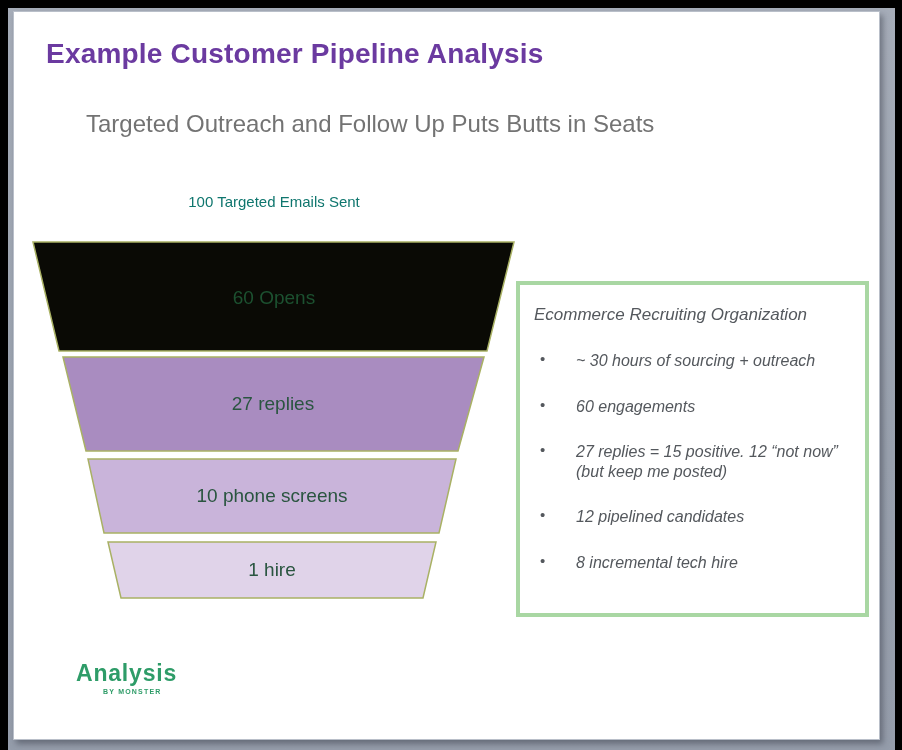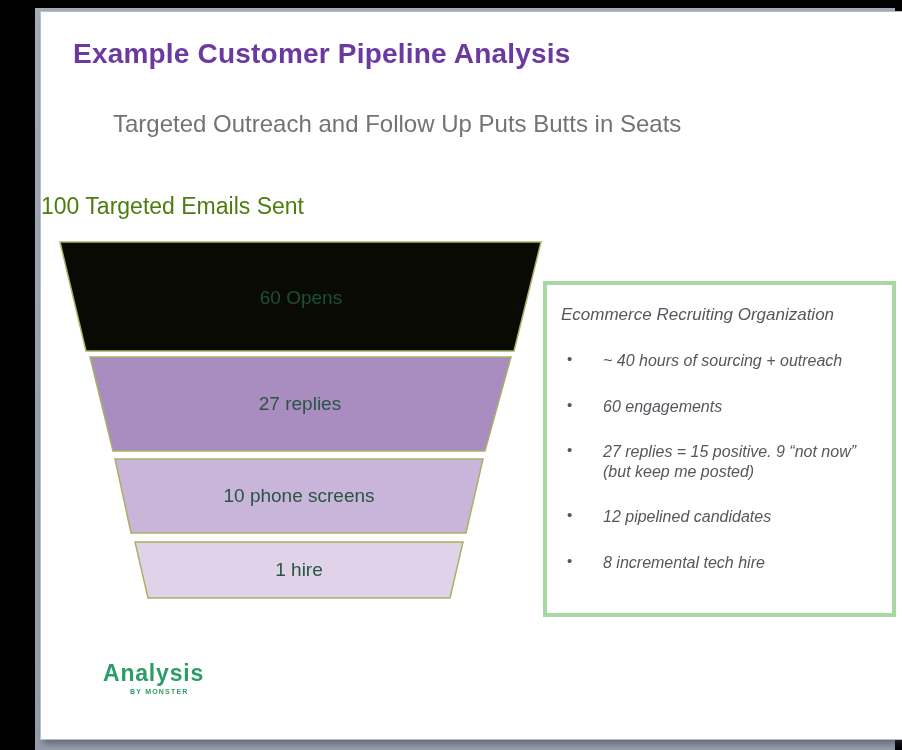--- a/index.html
+++ b/index.html
@@ -12,21 +12,20 @@
   }
   .frame {
     position: absolute;
     inset: 0;
     background: #000;
   }
   .canvas {
     position: absolute;
     left: 8px; top: 8px; right: 7px; bottom: 0;
     background: linear-gradient(180deg, #a6adb9 0%, #99a1ae 60%, #959dab 100%);
-    margin-left: 27px;
   }
   .slide {
     position: absolute;
     left: 5px; top: 3px;
     width: 867px; height: 729px;
     background: #ffffff;
     border: 1px solid #b9bfc9;
     box-shadow: 3px 4px 6px rgba(55,60,72,0.5);
   }
   .slide-title {
@@ -41,22 +40,23 @@
     position: absolute;
     left: 72px; top: 98px;
     font-size: 24px;
     font-weight: 400;
     color: #737373;
   }
   .funnel-header {
     position: absolute;
     left: 0; top: 181px;
     width: 520px;
-    font-size: 23px;
-    color: #4d7c0f;
+    text-align: center;
+    font-size: 15px;
+    color: #0f766e;
   }
   svg.funnel-svg {
     position: absolute;
     left: 0; top: 0;
     width: 867px; height: 729px;
   }
   svg.funnel-svg text {
     font-family: "Liberation Sans", sans-serif;
     font-size: 19px;
     text-anchor: middle;
@@ -134,23 +134,23 @@
 
         <text x="260" y="292" fill="#1c5130">60 Opens</text>
         <text x="259" y="398" fill="#2a5540">27 replies</text>
         <text x="258" y="490" fill="#2a5540">10 phone screens</text>
         <text x="258" y="564" fill="#2a5540">1 hire</text>
       </svg>
 
       <div class="infobox">
         <div class="infobox-title">Ecommerce Recruiting Organization</div>
         <ul>
-          <li>~ 40 hours of sourcing + outreach</li>
+          <li>~ 30 hours of sourcing + outreach</li>
           <li>60 engagements</li>
-          <li>27 replies = 15 positive. 9 “not now” (but keep me posted)</li>
+          <li>27 replies = 15 positive. 12 “not now” (but keep me posted)</li>
           <li>12 pipelined candidates</li>
           <li>8 incremental tech hire</li>
         </ul>
       </div>
 
       <div class="logo">
         <div class="logo-name">Analysis</div>
         <div class="logo-tagline">BY MONSTER</div>
       </div>
 

